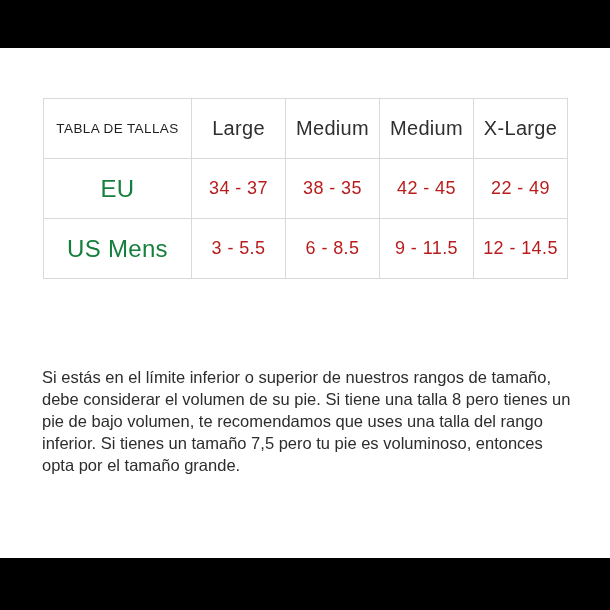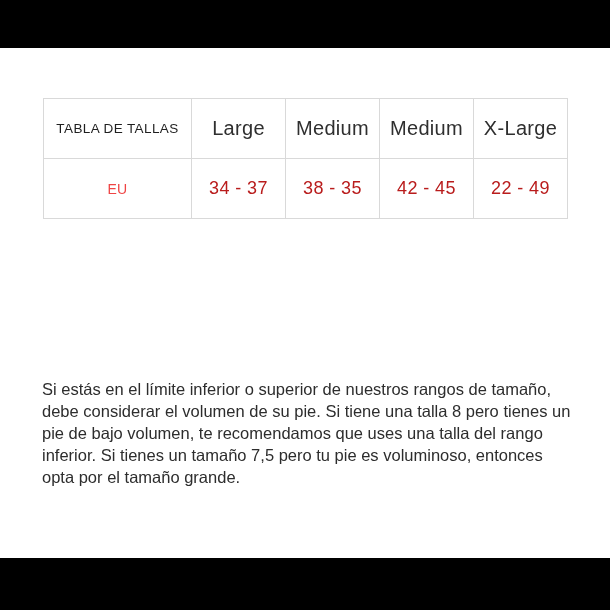--- a/index.html
+++ b/index.html
@@ -66,22 +66,22 @@
     letter-spacing: 0.4px;
     color: #1f1f1f;
   }
   th.col-header {
     font-size: 20px;
     font-weight: 400;
     color: #2f2f2f;
     letter-spacing: 0.3px;
   }
   td.row-label {
-    font-size: 14px;
-    color: #ef4444;
+    font-size: 24px;
+    color: #15803d;
     letter-spacing: 0.3px;
     margin-top: 16px;
   }
   td.size-cell {
     font-size: 18px;
     color: #b91c1c;
     letter-spacing: 0.4px;
   }
 
   .description {
@@ -89,21 +89,21 @@
     top: 318px;
     left: 42px;
     width: 534px;
     color: #2d2d2d;
     font-size: 16.5px;
     line-height: 22px;
   }
   .description p {
     margin: 0 0 23px 0;
   }
-  .description p:last-child { margin-bottom: 0; margin-top: 12px; }
+  .description p:last-child { margin-bottom: 0; }
 </style>
 </head>
 <body>
 
 <div class="frame">
 
   <div class="letterbox top"></div>
 
   <div class="content">
 
@@ -123,20 +123,27 @@
         <th class="col-header">Medium</th>
         <th class="col-header">X-Large</th>
       </tr>
       <tr>
         <td class="row-label">EU</td>
         <td class="size-cell">34 - 37</td>
         <td class="size-cell">38 - 35</td>
         <td class="size-cell">42 - 45</td>
         <td class="size-cell">22 - 49</td>
       </tr>
+      <tr>
+        <td class="row-label">US Mens</td>
+        <td class="size-cell">3 - 5.5</td>
+        <td class="size-cell">6 - 8.5</td>
+        <td class="size-cell">9 - 11.5</td>
+        <td class="size-cell">12 - 14.5</td>
+      </tr>
     </tbody>
       </table>
 
     <div class="description">
       <p>Si estás en el límite inferior o superior de nuestros rangos de tamaño, debe considerar el volumen de su pie. Si tiene una talla 8 pero tienes un pie de bajo volumen, te recomendamos que uses una talla del rango inferior. Si tienes un tamaño 7,5 pero tu pie es voluminoso, entonces opta por el tamaño grande.</p>
     </div>
 
   </div>
 
   <div class="letterbox bottom"></div>

